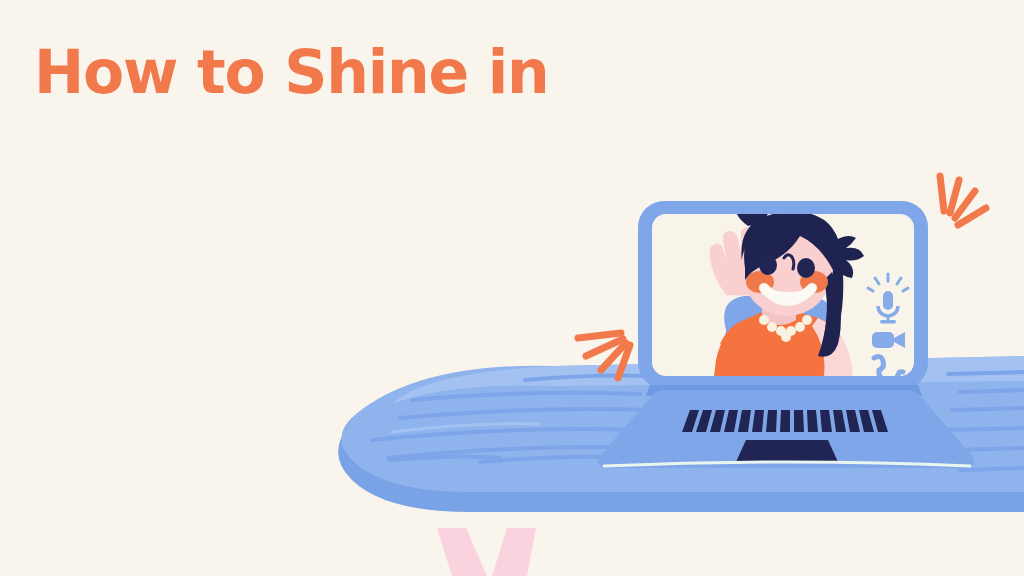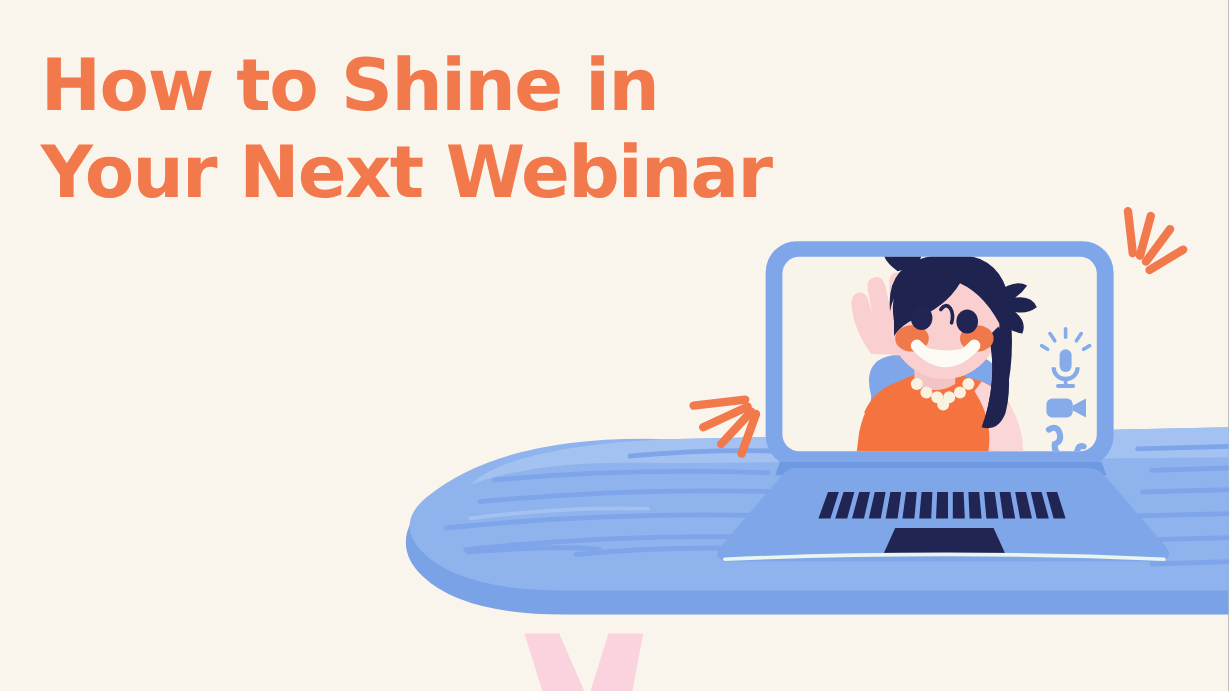--- a/index.html
+++ b/index.html
@@ -5,21 +5,21 @@
 <style>
   * { margin:0; padding:0; box-sizing:border-box; }
   html, body {
     width:1024px; height:576px;
     overflow:hidden;
     font-family:"Liberation Sans", sans-serif;
   }
   #stage {
     position:relative;
     width:1024px; height:576px;
-    background:#404040;
+    background:#7f1d1d;
     overflow:hidden;
   }
   #art {
     position:absolute; left:0; top:0;
     width:1024px; height:576px;
     display:block;
   }
   
   #title-block {
     position:absolute;
@@ -294,16 +294,15 @@
         <path d="M950 213 L959 180"></path>
         <path d="M955 218 L975 191"></path>
         <path d="M958 225 L986 208"></path>
       </g>
 
     </g>
   </svg>
 
   <div id="title-block">
     <div class="title-line" id="title-line-1">How to Shine in</div>
-    <div class="title-line" id="title-line-2">Your Next Webinar</div>
   </div>
 
 </div>
 
 </body></html>

